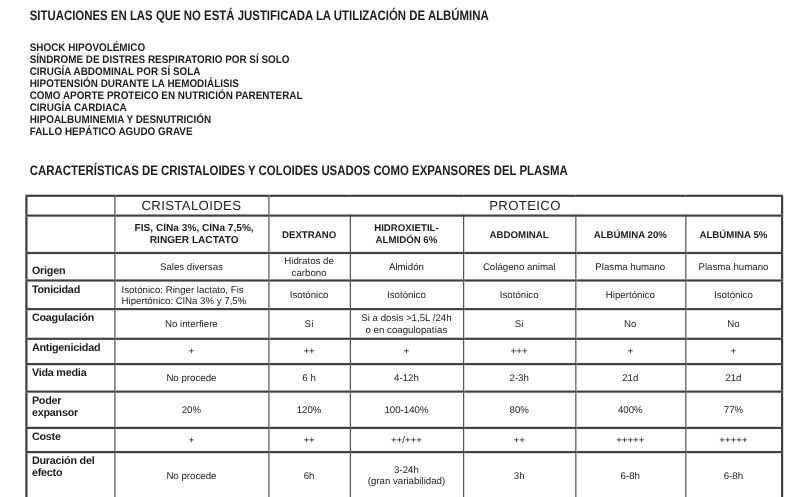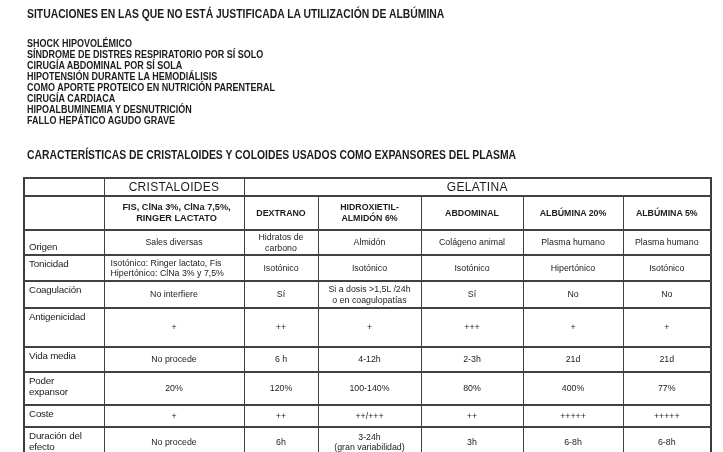--- a/index.html
+++ b/index.html
@@ -61,21 +61,21 @@
     line-height: 11px;
     padding: 2px;
   }
   .colhead.first {
     text-align: center;
     padding-left: 7px;
     font-size: 9.2px;
   }
   .rowlabel {
     font-size: 9.8px;
-    font-weight: normal;
+    font-weight: bold;
     text-align: left;
     vertical-align: top;
     padding: 2px 2px 2px 4px;
     line-height: 11px;
     letter-spacing: -0.2px;
   }
   .rowlabel.valign-bottom { vertical-align: bottom; }
   td.cell {
     font-size: 8.8px;
     text-align: center;
@@ -113,21 +113,21 @@
       <col style="width:103px">
         <col style="width:102px">
         <col style="width:100px">
       <col style="width:88px">
     </colgroup>
 
     <tbody>
         <tr style="height:18px">
       <td class="cell"></td>
       <th class="group-th">CRISTALOIDES</th>
-      <th class="group-th" colspan="5">GELATINA</th>
+      <th class="group-th" colspan="5">PROTEICO</th>
     </tr>
 
     <tr style="height:34px">
       <td class="cell"></td>
       <th class="colhead first">FIS, ClNa 3%, ClNa 7,5%,
 RINGER LACTATO</th>
       <th class="colhead">DEXTRANO</th>
       <th class="colhead">HIDROXIETIL-
 ALMIDÓN 6%</th>
       <th class="colhead">ABDOMINAL</th>
@@ -161,21 +161,21 @@
       <th class="rowlabel">Coagulación</th>
       <td class="cell">No interfiere</td>
       <td class="cell">Sí</td>
       <td class="cell">Si a dosis &gt;1,5L /24h
 o en coagulopatías</td>
       <td class="cell">Sí</td>
       <td class="cell">No</td>
       <td class="cell">No</td>
     </tr>
 
-    <tr style="height:39px">
+    <tr style="height:23px">
       <th class="rowlabel">Antigenicidad</th>
       <td class="cell">+</td>
       <td class="cell">++</td>
       <td class="cell">+</td>
       <td class="cell">+++</td>
       <td class="cell">+</td>
       <td class="cell">+</td>
     </tr>
 
     <tr style="height:25px">
@@ -202,21 +202,21 @@
     <tr style="height:22px">
       <th class="rowlabel">Coste</th>
       <td class="cell">+</td>
       <td class="cell">++</td>
       <td class="cell">++/+++</td>
       <td class="cell">++</td>
       <td class="cell">+++++</td>
       <td class="cell">+++++</td>
     </tr>
 
-    <tr style="height:30px">
+    <tr style="height:42px">
       <th class="rowlabel">Duración del
 efecto</th>
       <td class="cell">No procede</td>
       <td class="cell">6h</td>
       <td class="cell">3-24h
 (gran variabilidad)</td>
       <td class="cell">3h</td>
       <td class="cell">6-8h</td>
       <td class="cell">6-8h</td>
     </tr>

